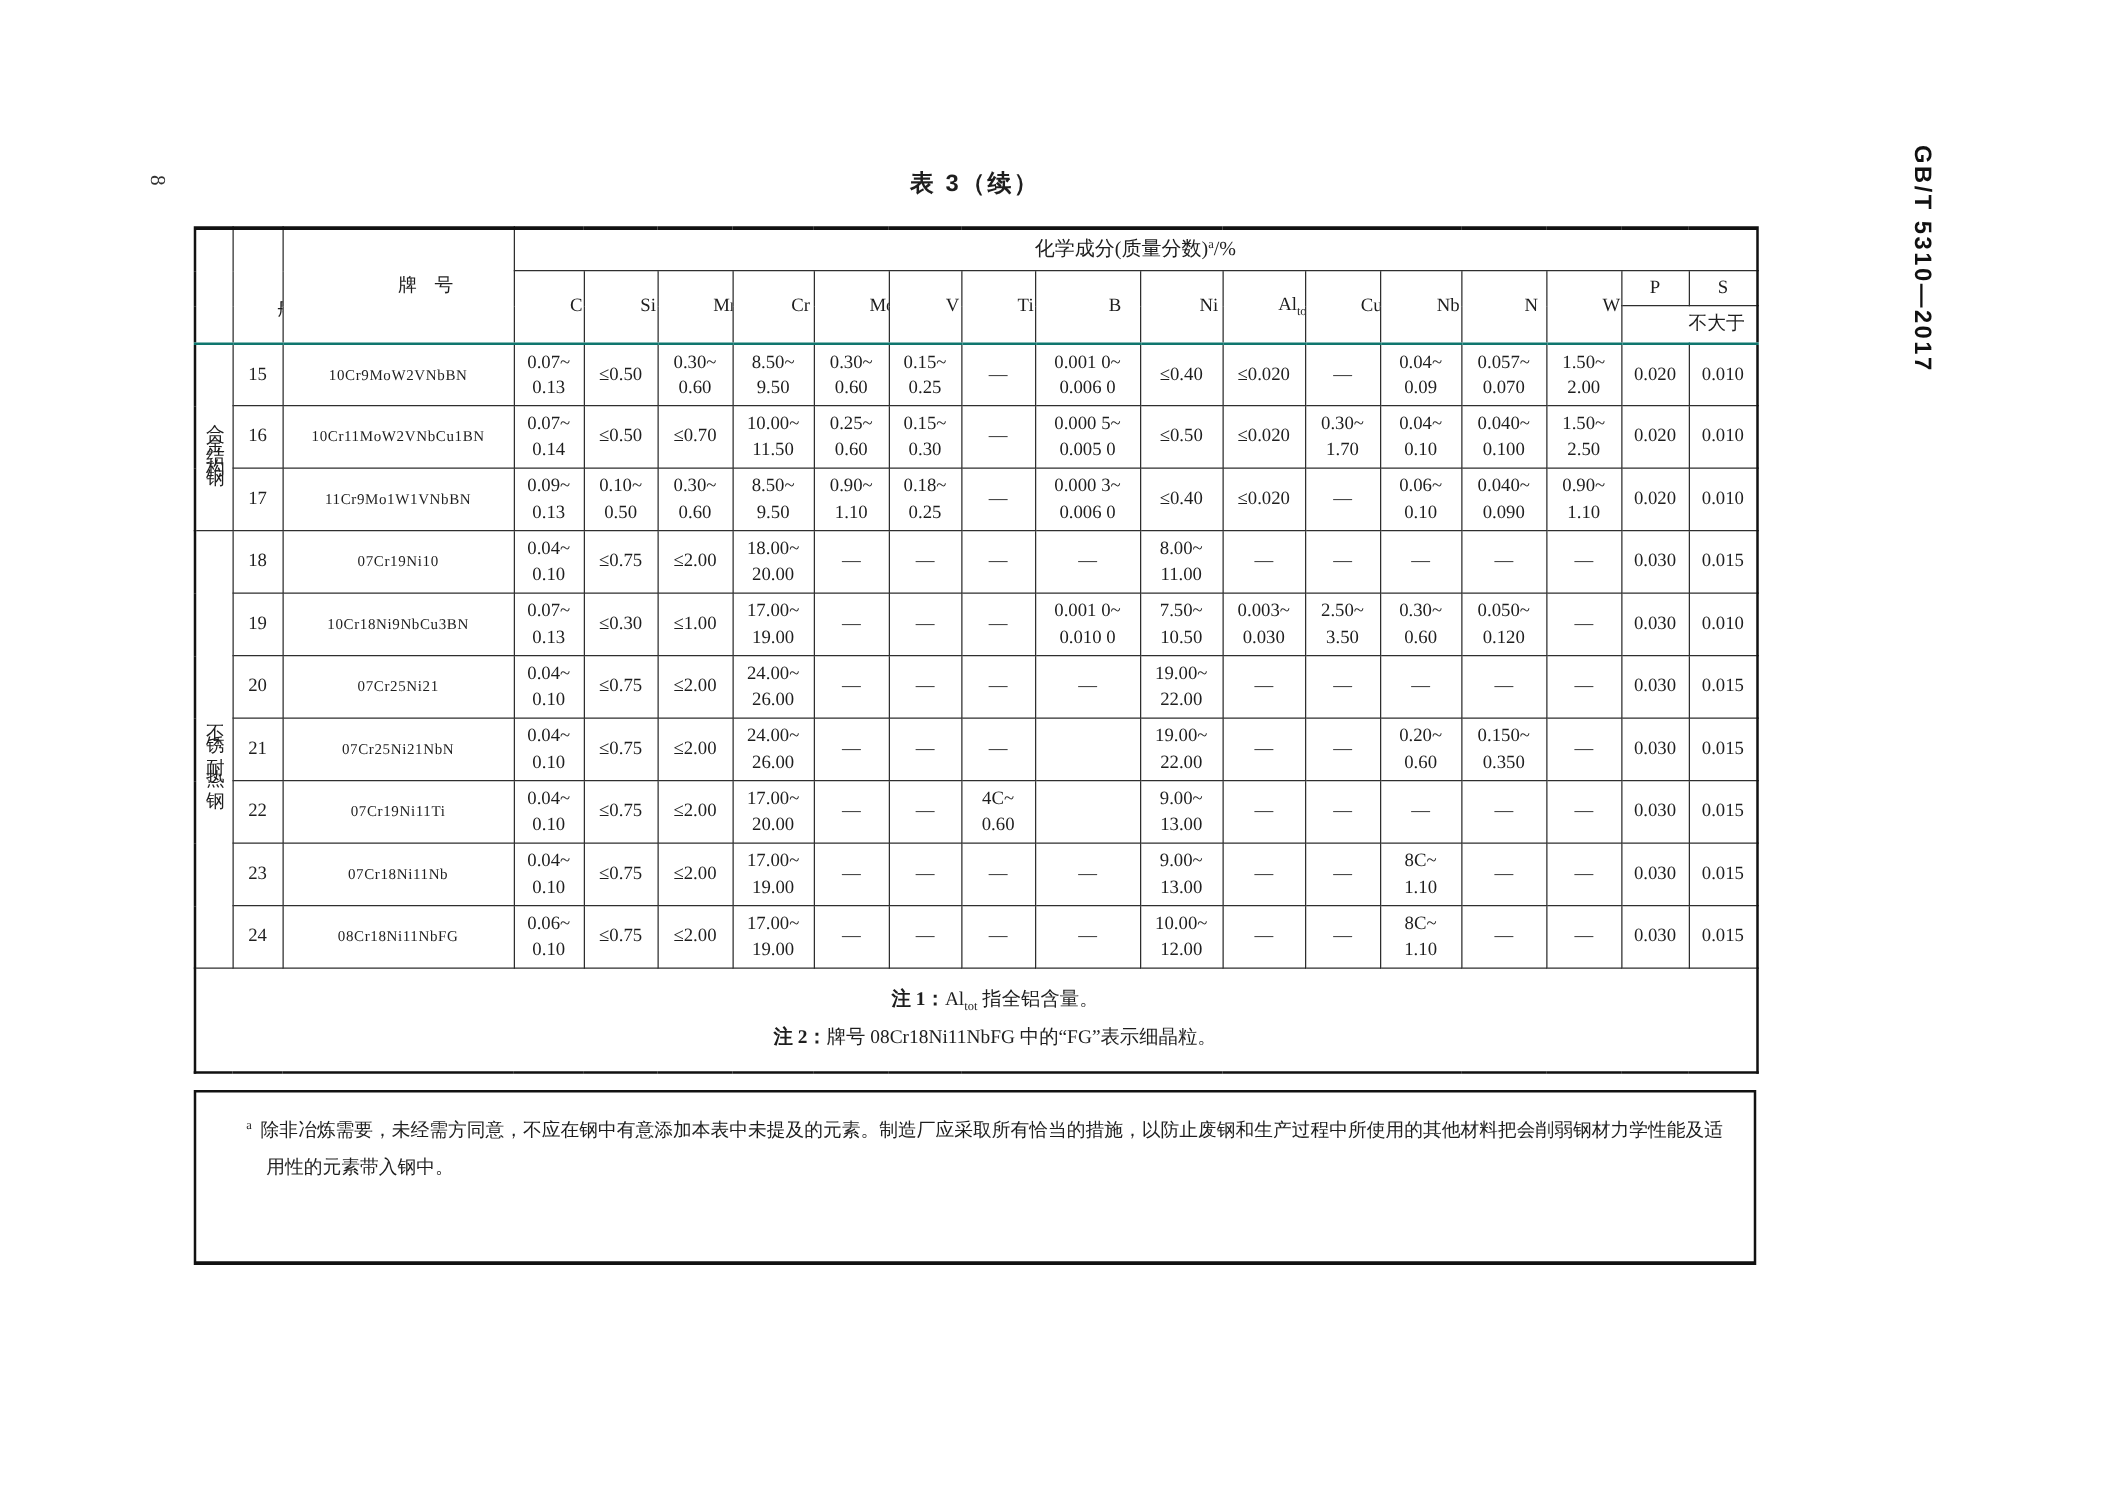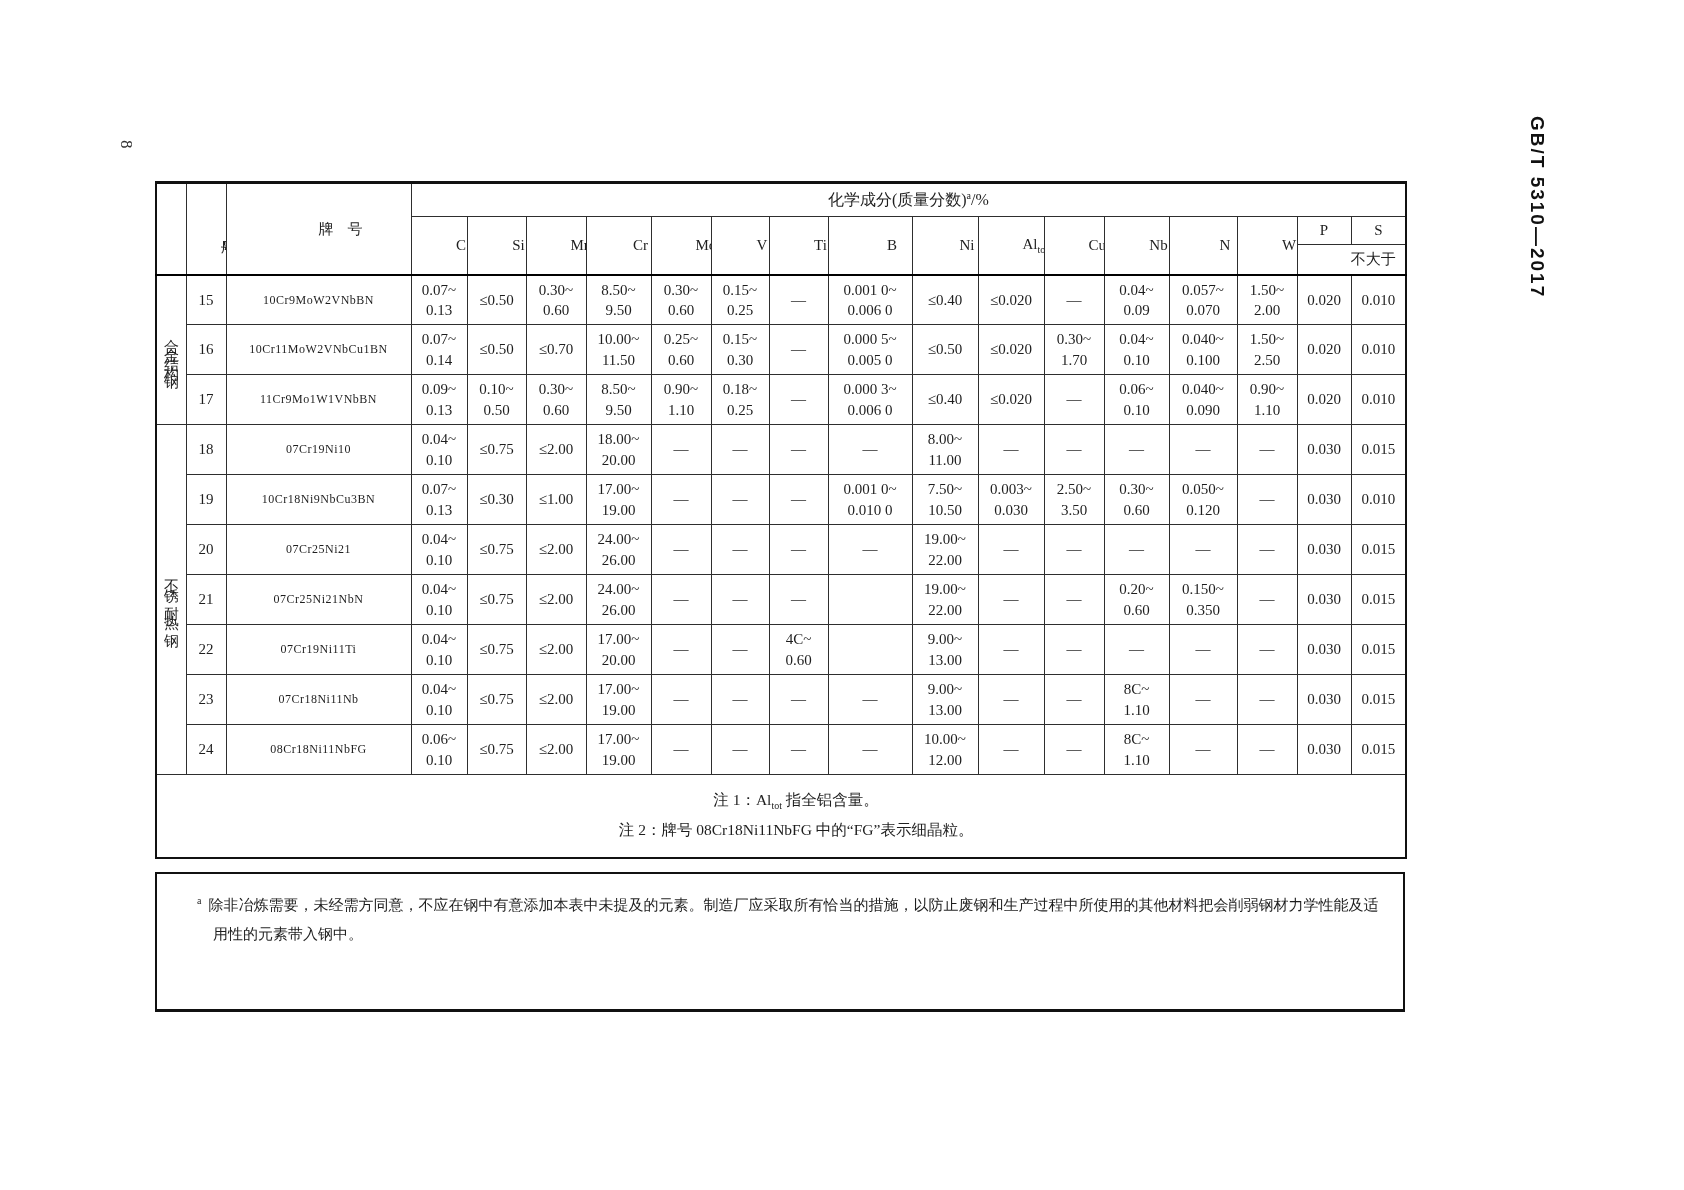--- a/index.html
+++ b/index.html
@@ -43,55 +43,56 @@
   thead .h3 { height:30px; }
   thead th { font-size:16px; }
   th.rot {
     writing-mode:vertical-rl; text-orientation:upright;
     letter-spacing:3px; font-size:15px;
   }
   th.grade-h { letter-spacing:14px; text-indent:14px; }
   th.comp-h { font-size:16px;margin-top:32px; }
   th.comp-h sup { font-size:10px; }
   th sub { font-size:10px; }
-  th.el-b { border-bottom:2px solid #000000;padding-left:44px; }
+  th.el-b { border-bottom:2px solid #0f766e;padding-left:44px; }
 
   tbody tr { height:50px; }
   td.val, td.c-no { white-space:pre-line; }
   td.c-grade { font-size:12px; letter-spacing:0.5px; }
   td.group-label {
     writing-mode:vertical-rl; letter-spacing:9px;
     font-size:15px; padding:4px 0;
   }
 
   tfoot td {
     border-top:2px solid #111; text-align:left;
     vertical-align:middle; padding:10px 0 12px 30px; height:80px;
   }
   tfoot p { font-size:15.5px; line-height:1.9; }
-  tfoot b { font-weight:400; }
+  tfoot b { font-weight:700; }
   tfoot sub, .fnotes sub { font-size:10px; }
 
   .fnotes {
     position:absolute; left:155px; top:872px; width:1250px; height:140px;
     border:2px solid #111; border-bottom:3px solid #111;
     padding:12px 18px 0 40px;
   }
   .fnotes p {
     font-size:15px; line-height:29px;
     padding-left:16px; text-indent:-16px; margin-bottom:4px;
   }
   .fnotes sup { font-size:10px; margin-right:7px; }
 </style>
 </head>
 <body>
 
 <div class="sheet">
 
   <div class="page-num">8</div>
+  <div class="title">表 3（续）</div>
   <div class="std-code">GB/T 5310—2017</div>
 
   <table class="comp">
     <colgroup>
       <col style="width:30px">
         <col style="width:40px">
         <col style="width:185px">
       <col style="width:56px">
         <col style="width:59px">
         <col style="width:60px">

